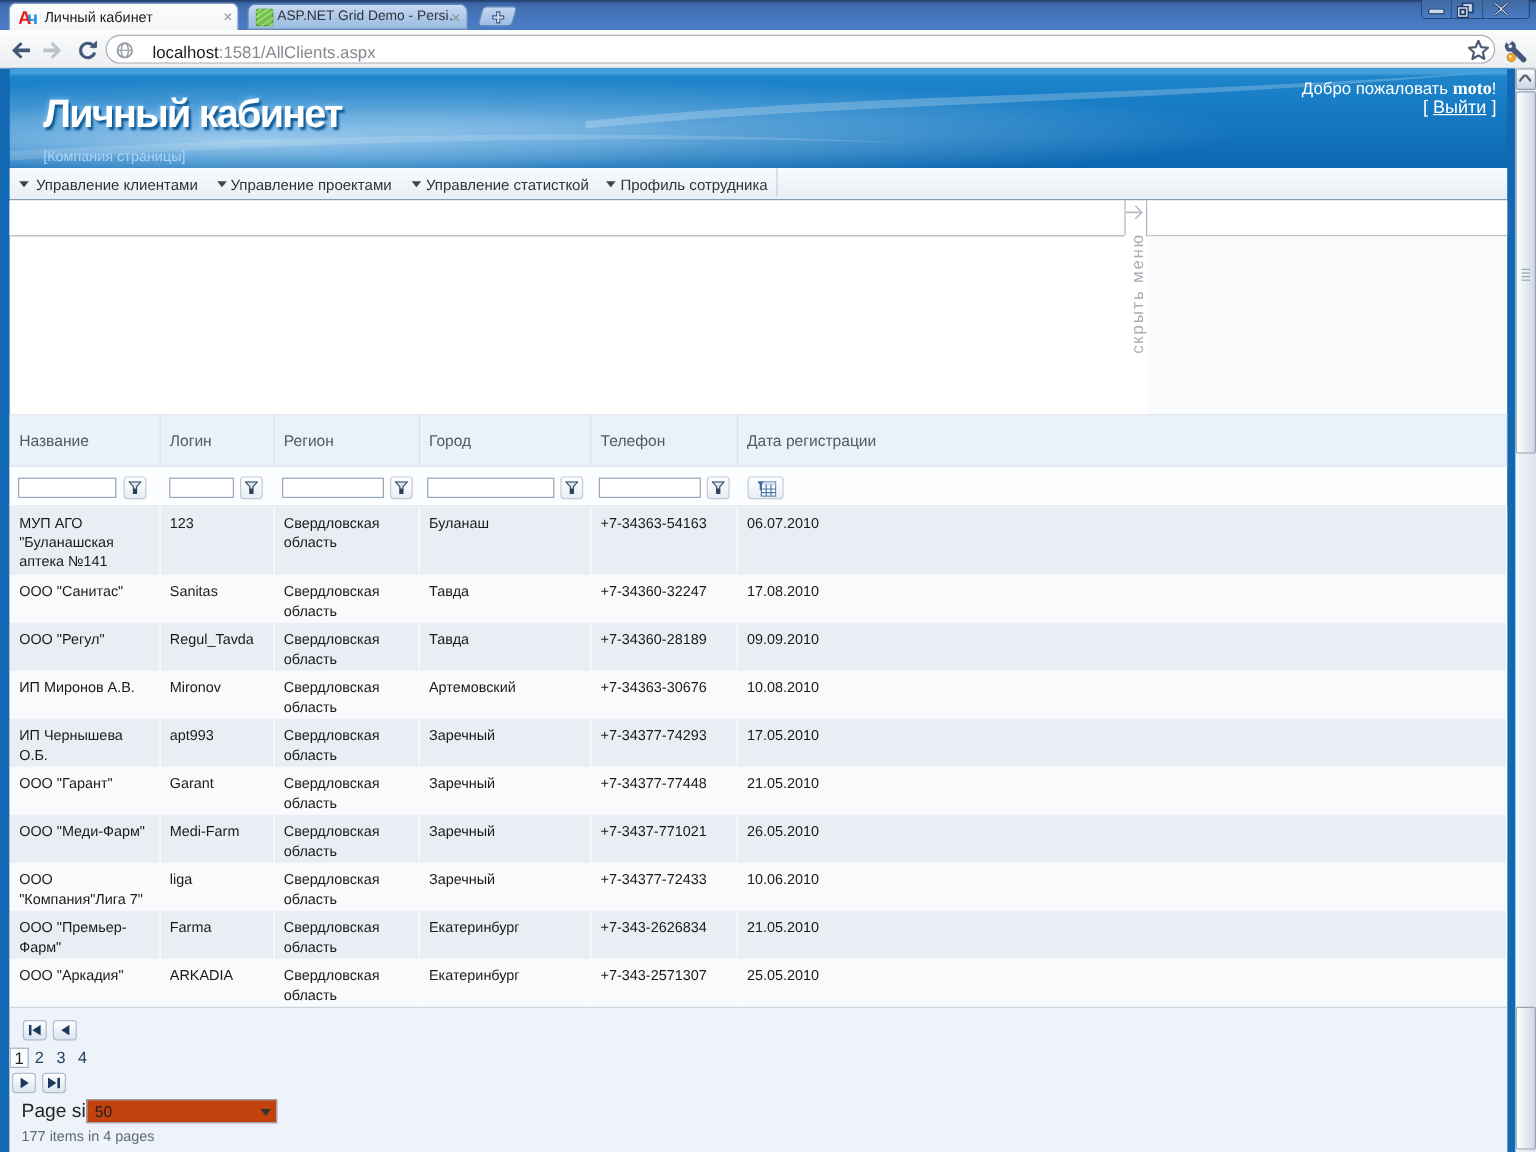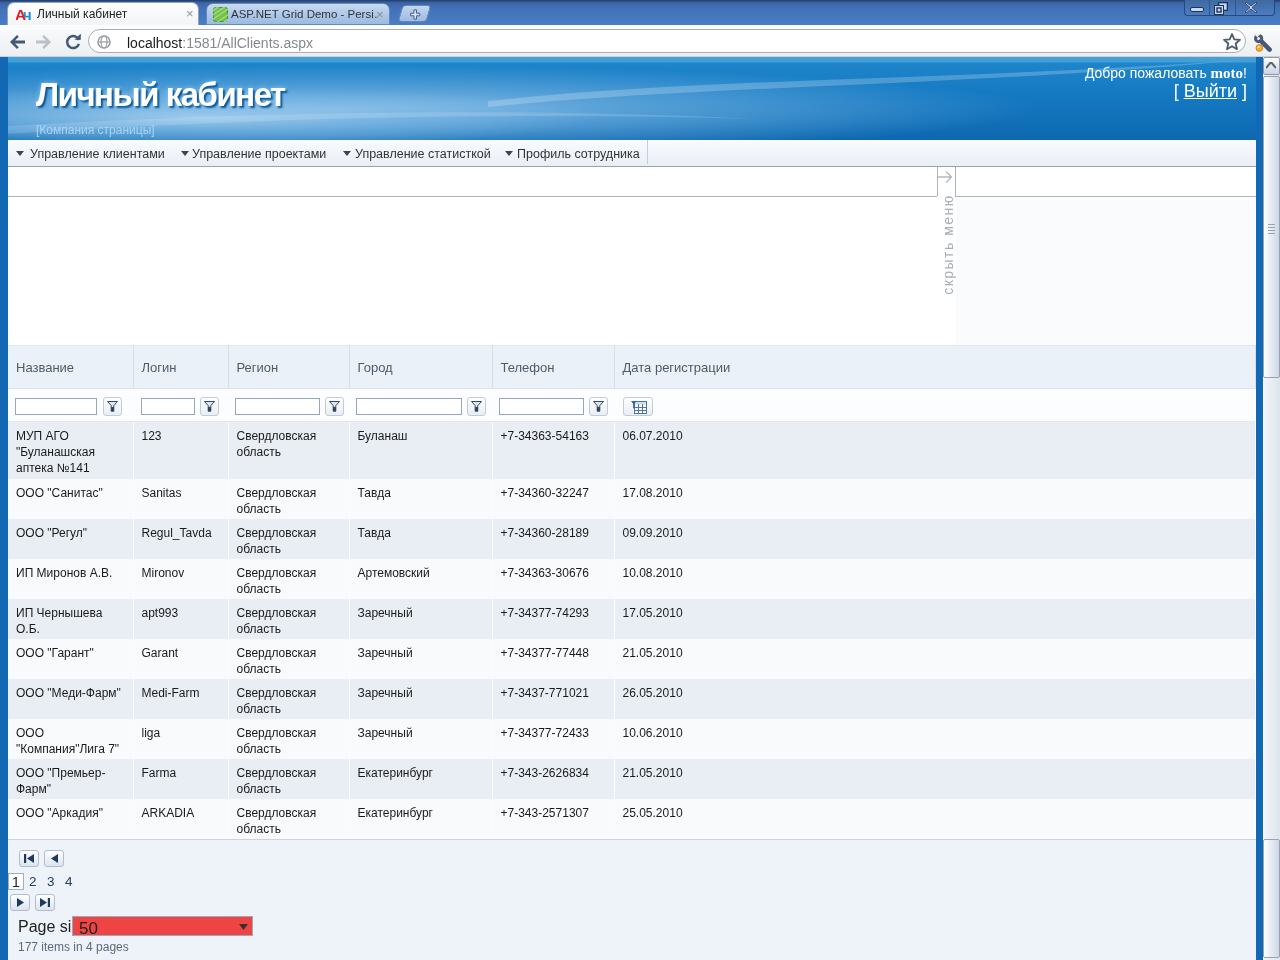--- a/index.html
+++ b/index.html
@@ -29,21 +29,21 @@
 
 
 #page { left:0; top:57px; width:1263px; height:903px; background:#1268b2; }
 #hdr { left:8px; top:0px; width:1248px; height:83px; overflow:hidden;
   background:linear-gradient(#2e8ccb 0%, #1a77c0 8%, #1173bd 55%, #0f6ab2 100%); }
 #hdr h1 { position:absolute; left:28px; top:19px; font-size:33px; font-weight:bold; color:#fff; letter-spacing:-1.5px;
   text-shadow: 2px 2px 2px #0a5694, 0 0 5px rgba(160,215,255,.7); }
 #pagename { left:36px; top:66px; font-size:12px; color:#aad4f2; }
 #welcome { right:16px; top:8px; font-size:14px; color:#fff; text-align:right; }
 #welcome .m { font-family:"Liberation Serif",serif; font-weight:bold; font-size:15px; }
-#logout { right:16px; top:24px; font-size:18px; color:#fff; }
+#logout { right:16px; top:24px; font-size:15px; color:#fff; }
 #menubar { left:8px; top:83px; width:1248px; height:27px;
   background:linear-gradient(#f9fbfd,#eef2f8 70%,#e9eef6); border-bottom:1px solid #9aa2ac; }
 .mitem { position:absolute; top:90px; font-size:12.5px; color:#333; }
 .tri { position:absolute; top:94px; width:0; height:0; border-left:4.5px solid transparent; border-right:4.5px solid transparent; border-top:5px solid #444; }
 #menuend { left:647px; top:83px; width:1px; height:24px; background:#c3cfdd; }
 
 
 #content { left:8px; top:110px; width:1248px; height:850px; background:#fff; }
 
 #sp-toprow { left:0; top:0; width:1248px; height:29px; background:#fff; }
@@ -68,21 +68,21 @@
 .finput { position:absolute; top:9px; height:17px; background:#fff; border:1px solid #97a6ba; }
 .fbtn { position:absolute; top:8px; width:19px; height:19px; background:linear-gradient(#ffffff,#e9eef5); border:1px solid #c2cbd7; border-radius:3px; }
 .fi { position:absolute; left:3px; top:3px; }
 
 
 #pager { left:0; top:672px; width:1248px; height:121px; background:#eef2f9; border-top:1px solid #ccd3dd; }
 .pbtn { position:absolute; width:20px; height:17px; background:linear-gradient(#ffffff,#dce4ef); border:1px solid #b0bdd0; border-radius:3px; }
 .pnum { position:absolute; font-size:13.5px; color:#223f5f; }
 #p1 { left:0px; top:33px; width:16px; height:17px; background:#fff; border:1px solid #9fb0c4; text-align:center; line-height:16px; font-size:14px; color:#222; }
 #pagesize { left:10px; top:78px; font-size:16px; color:#222; }
-#dropdown { left:64px; top:76px; width:181px; height:20px; background:#ef4444; border:1px solid #9aa8bc; font-size:17px; color:#222; padding:2px 0 0 6px; }
+#dropdown { left:64px; top:76px; width:159px; height:20px; background:#c2410c; border:1px solid #9aa8bc; font-size:13px; color:#222; padding:2px 0 0 6px; }
 #dditems { left:10px; top:100px; font-size:12px; color:#5b6b7c; }
 
 
 #scroll { left:1263px; top:57px; width:17px; height:903px; background:linear-gradient(90deg,#f4f7fa,#dde3ec); }
 #sbup { position:absolute; left:0px; top:0px; width:17px; height:18px; background:linear-gradient(#fdfdfe,#ccd5e2); border:1px solid #8e99a9; border-radius:2px; }
 #sbthumb { position:absolute; left:0px; top:19px; width:17px; height:302px; background:linear-gradient(90deg,#ffffff,#cdd7e4); border:1px solid #98a2b3; border-radius:2px; }
 #sbthumb2 { position:absolute; left:0px; top:782px; width:17px; height:119px; background:linear-gradient(90deg,#ffffff,#cdd7e4); border:1px solid #98a2b3; border-radius:2px; }
 .grip { position:absolute; left:5px; width:7px; height:1px; background:#9aa3b2; }
 </style>
 </head>

